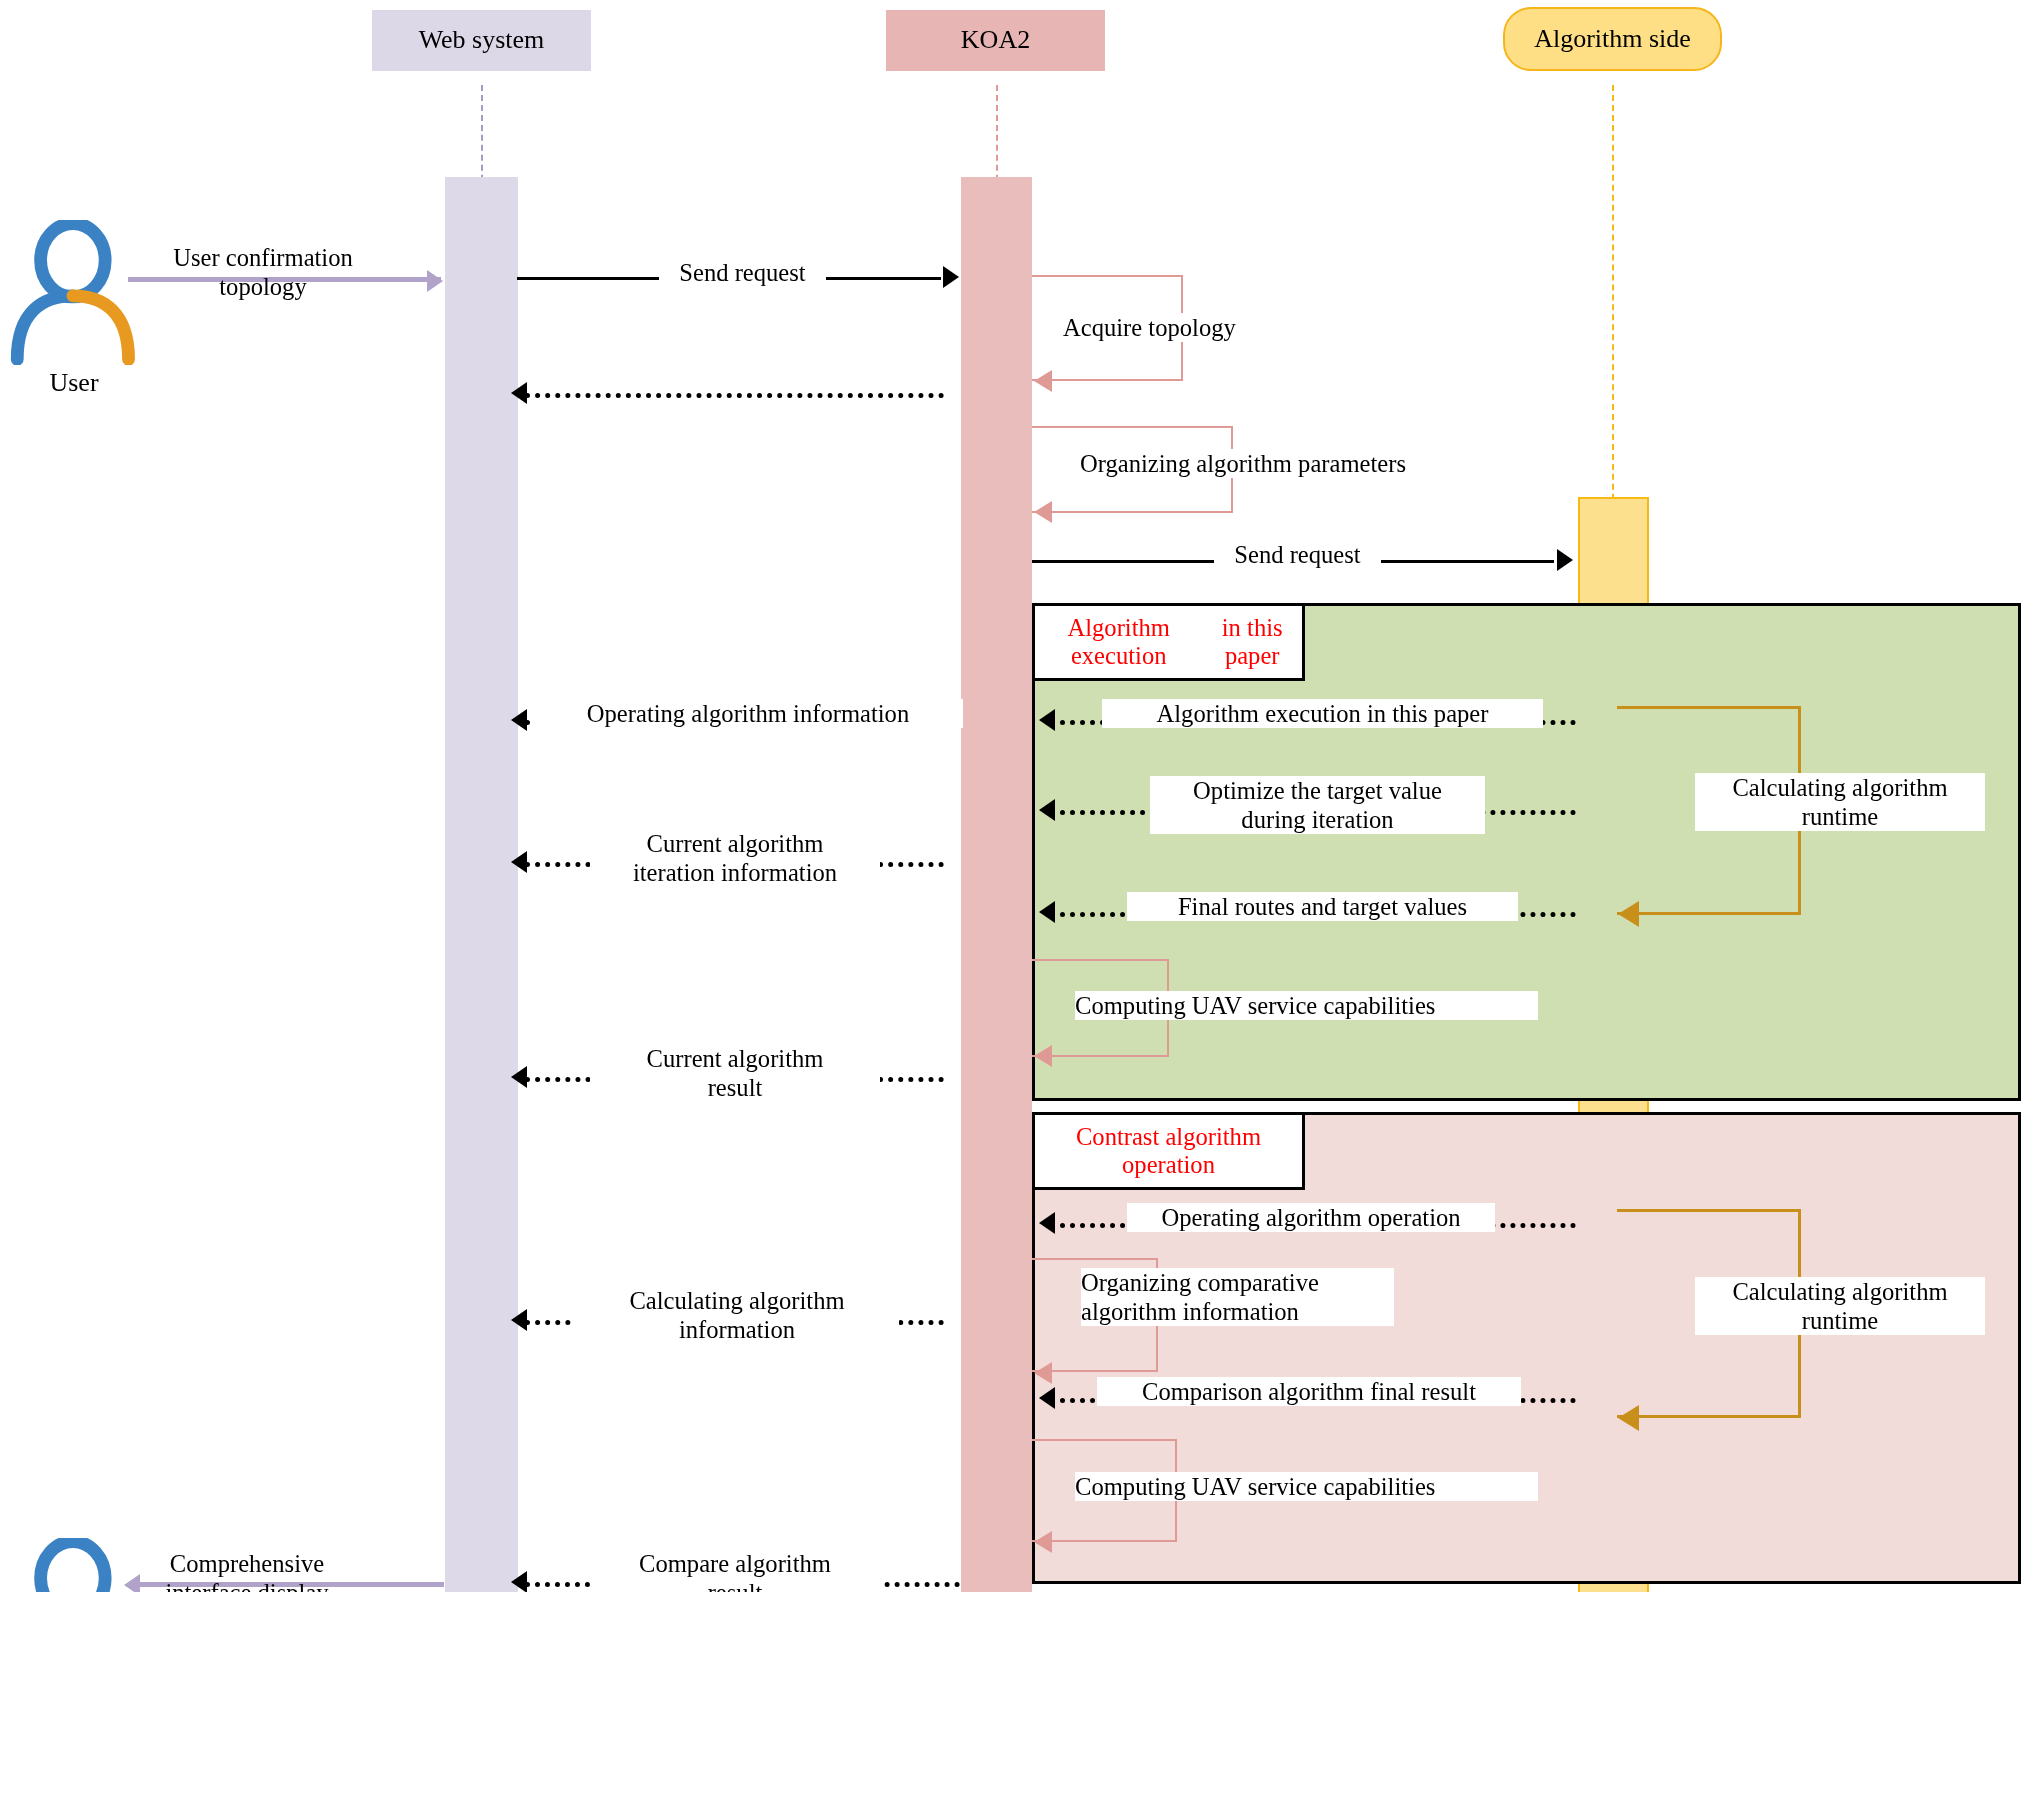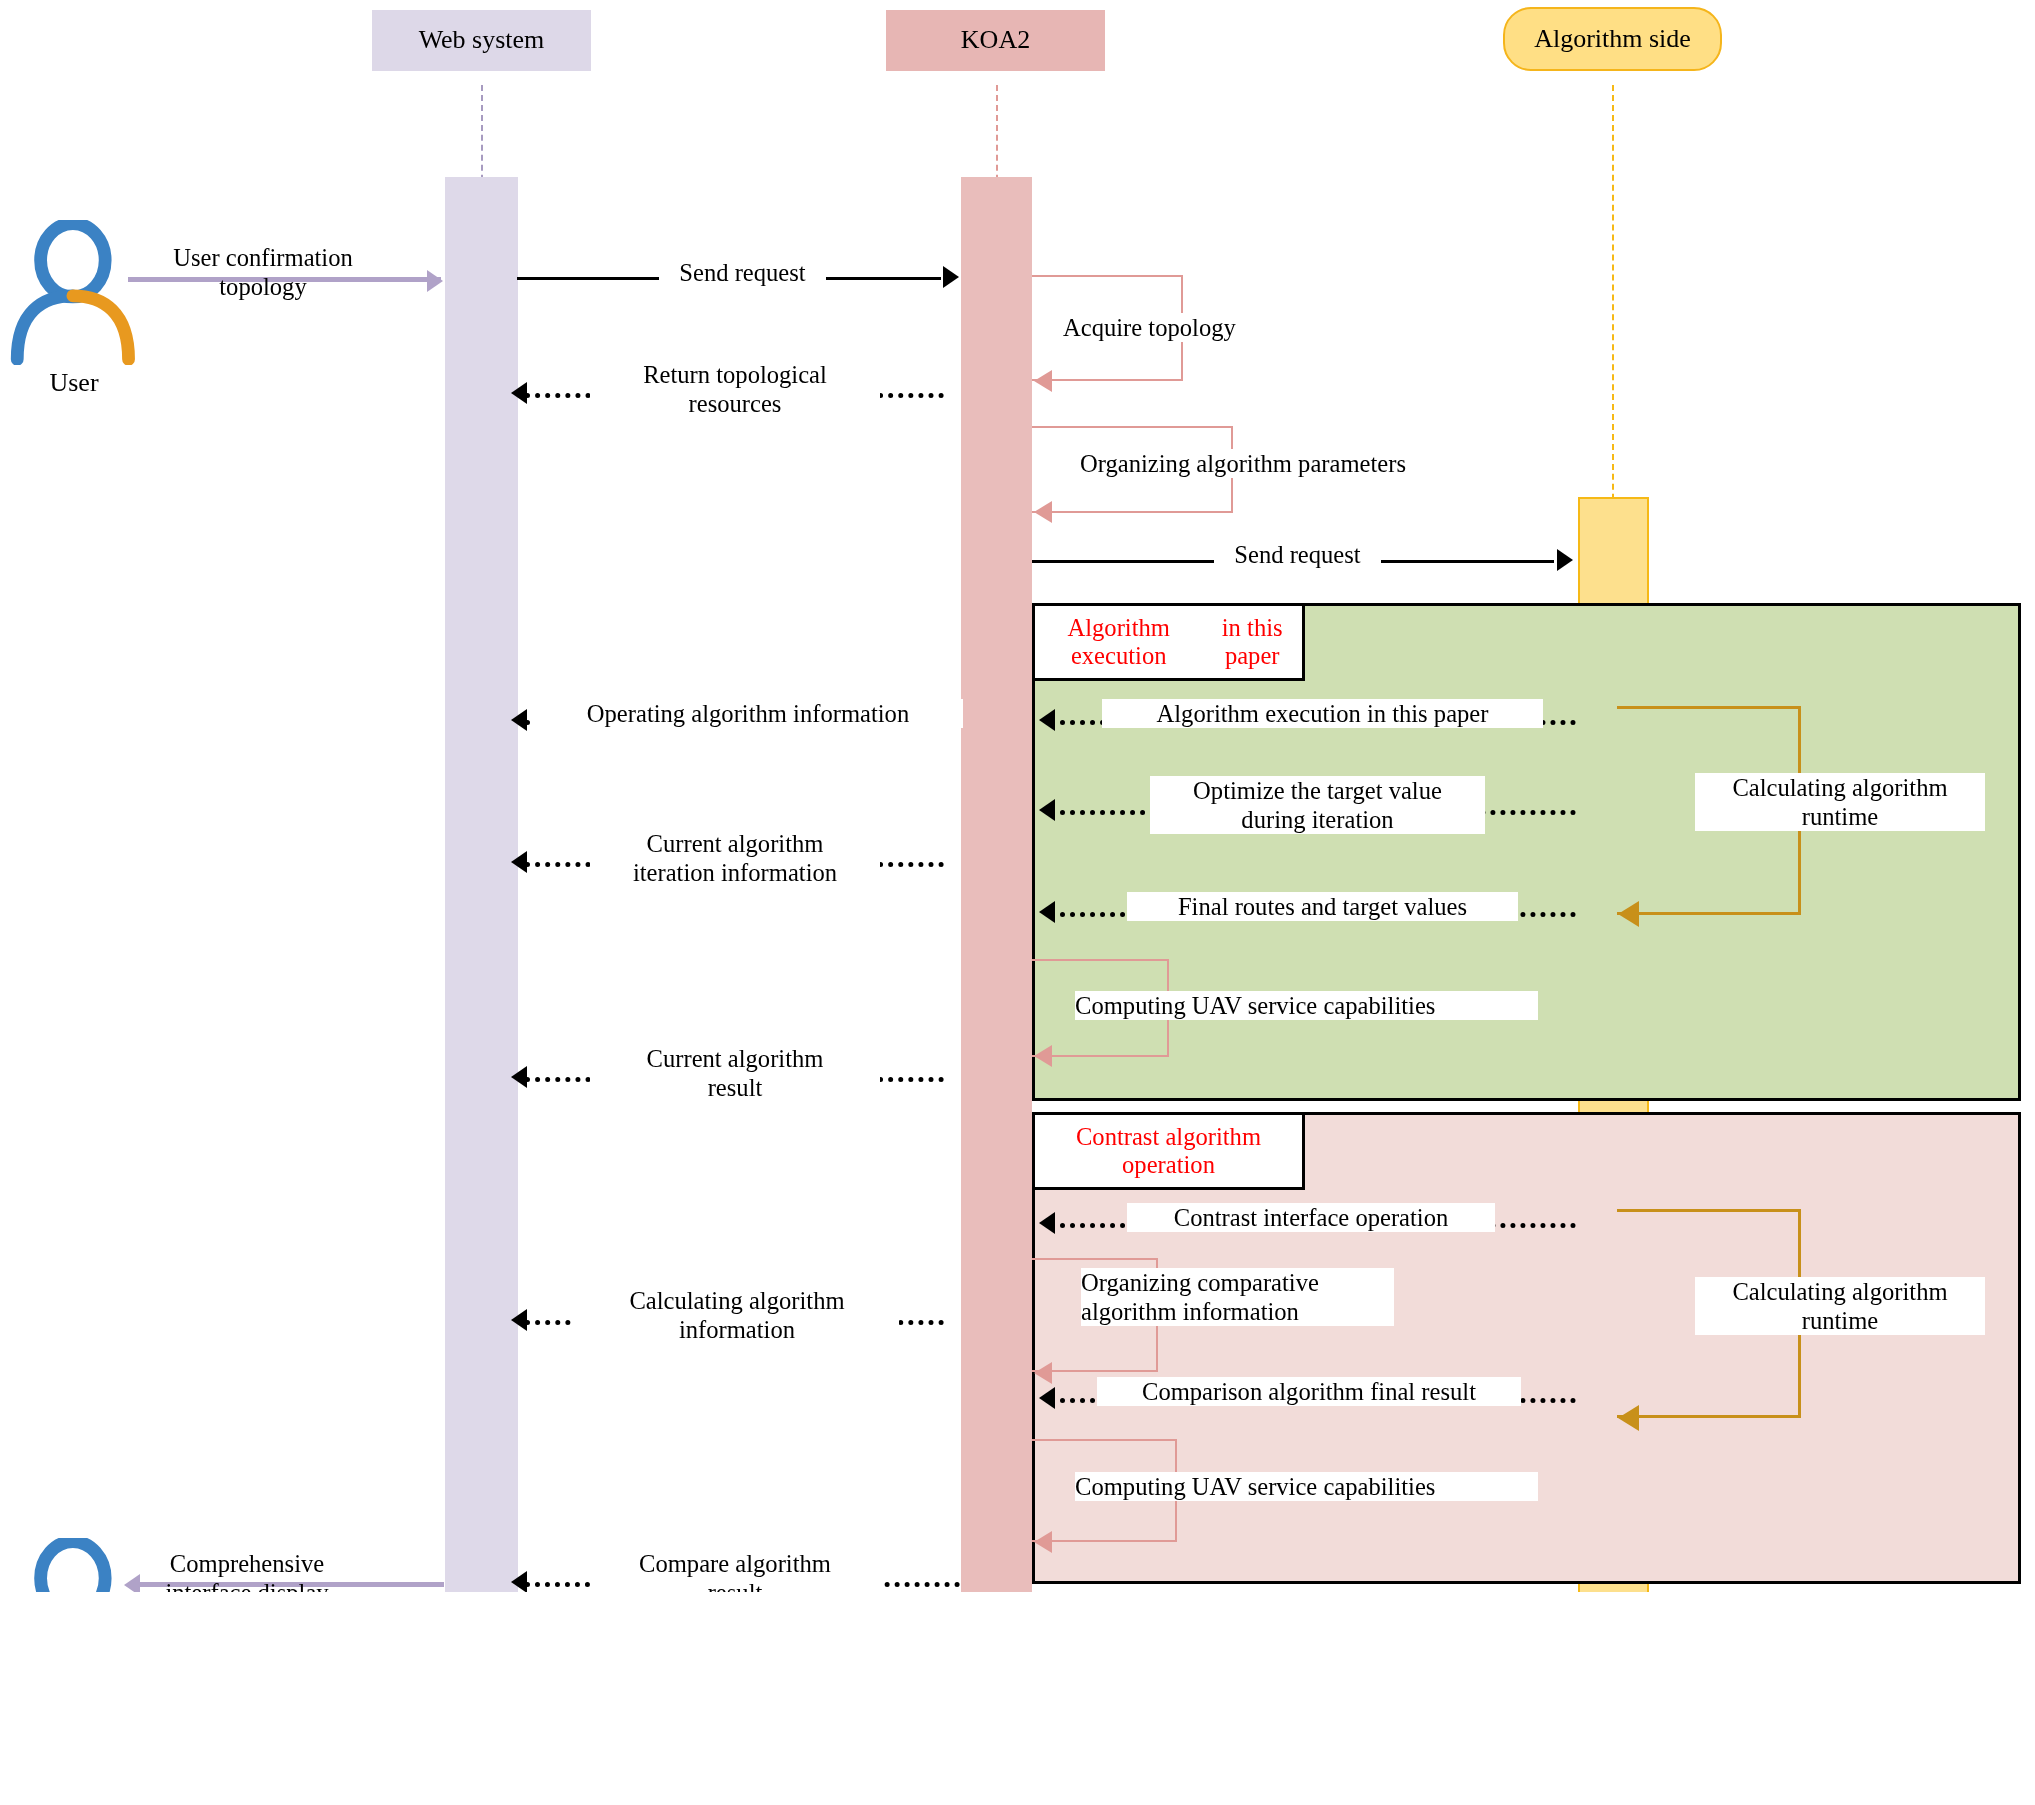--- a/index.html
+++ b/index.html
@@ -123,24 +123,20 @@
   </div>
 
   <div class="loop rose" style="left:1032px;top:275px;width:151px;height:106px;"></div>
   <div class="loop-arrow" style="left:1034px;top:370px;"></div>
   <div class="cap boxed" style="left:1063px;top:313px;width:234px;text-align:left;">
     <span>Acquire topology</span>
   </div>
 
   <div class="msgline dotted" style="left:525px;top:393px;width:419px;"></div>
   <div class="arrowL" style="left:511px;top:382px;"></div>
-  <div class="cap boxed" style="left:590px;top:360px;width:290px;">
-    <span>Return topological</span><br>
-    <span>resources</span>
-  </div>
 
   <div class="loop rose" style="left:1032px;top:426px;width:201px;height:87px;"></div>
   <div class="loop-arrow" style="left:1034px;top:501px;"></div>
   <div class="cap boxed" style="left:1080px;top:449px;width:402px;text-align:left;">
     <span>Organizing algorithm parameters</span>
   </div>
 
   <div class="msgline solid" style="left:1032px;top:560px;width:522px;"></div>
   <div class="arrowR" style="left:1557px;top:549px;"></div>
   <div class="cap boxed" style="left:1214px;top:540px;width:167px;">
@@ -195,21 +191,21 @@
   <div class="msgline dotted" style="left:525px;top:1077px;width:419px;"></div>
   <div class="arrowL" style="left:511px;top:1066px;"></div>
   <div class="cap boxed" style="left:590px;top:1044px;width:290px;">
     <span>Current algorithm</span><br>
     <span>result</span>
   </div>
 
   <div class="msgline dotted" style="left:1060px;top:1223px;width:516px;"></div>
   <div class="arrowL" style="left:1039px;top:1212px;"></div>
   <div class="cap boxed" style="left:1127px;top:1203px;width:368px;">
-    <span>Contrast interface operation</span>
+    <span>Operating algorithm operation</span>
   </div>
 
   <div class="loop gold" style="left:1617px;top:1209px;width:184px;height:209px;"></div>
   <div class="loop-arrow gold" style="left:1618px;top:1405px;"></div>
   <div class="cap boxed" style="left:1695px;top:1277px;width:290px;">
     <span>Calculating algorithm</span><br>
     <span>runtime</span>
   </div>
 
   <div class="loop rose" style="left:1032px;top:1258px;width:126px;height:114px;"></div>

